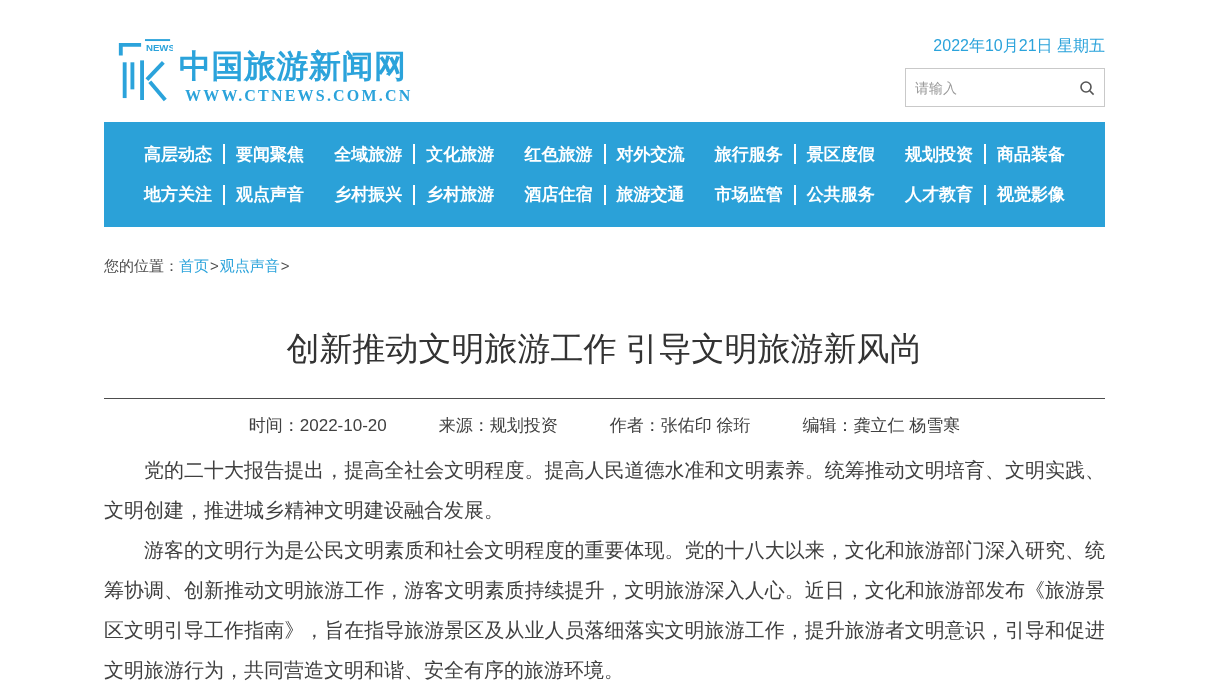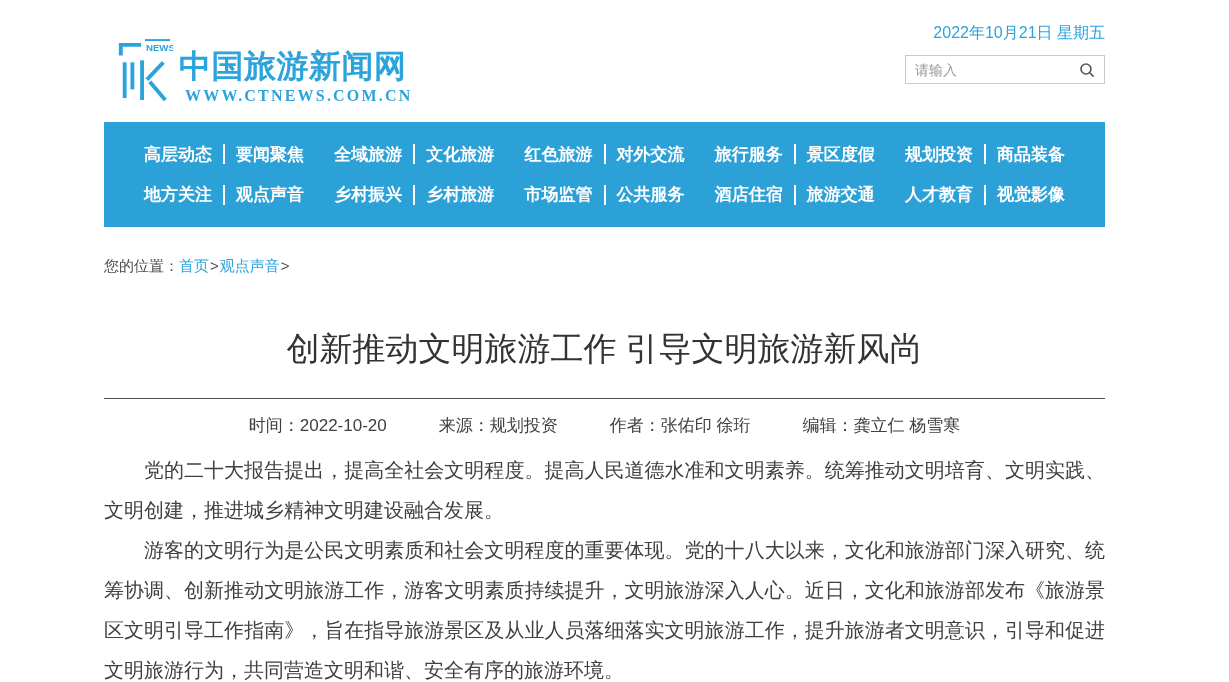--- a/index.html
+++ b/index.html
@@ -14,23 +14,23 @@
 
   
   .site-header { position: relative; height: 122px; }
   .logo { position: absolute; left: 11px; top: 36px; display: flex; align-items: flex-start; cursor: pointer; }
   .logo-icon { width: 58px; height: 70px; flex: 0 0 auto; }
   .logo-text { margin-left: 6px; margin-top: 12px; }
   .site-name { font-size: 32px; font-weight: bold; color: #2ba3db; line-height: 36px; letter-spacing: 0.5px; }
   .site-url  { font-size: 16px; font-weight: bold; color: #2ba3db; letter-spacing: 2.2px;
                font-family: "Liberation Serif", serif; margin-top: 3px; margin-left: 6px; }
 
-  .header-right { position: absolute; right: 0; top: 24px; text-align: right; }
+  .header-right { position: absolute; right: 0; top: 37px; text-align: right; }
   .header-date { color: #2ba3db; font-size: 16px; line-height: 18px; }
-  .search-box { margin-top: 13px; width: 200px; height: 29px; border: 1px solid #c9c9c9;
+  .search-box { margin-top: 13px; width: 200px; height: 39px; border: 1px solid #c9c9c9;
                 display: flex; align-items: center; background: #fff; }
   .search-box input { border: none; outline: none; flex: 1; min-width: 0;
                       padding: 0 0 0 9px; font-size: 14px; color: #333; background: transparent;
                       font-family: "Liberation Sans", sans-serif; }
   .search-box input::placeholder { color: #999; }
   .search-icon { flex: 0 0 auto; margin-right: 9px; display: flex; align-items: center; cursor: pointer; }
 
   
   .main-nav { background: #2ba1d8; height: 105px; padding: 12px 40px;
               display: flex; flex-direction: column; justify-content: space-around; }
@@ -125,28 +125,28 @@
         <span class="nav-item">地方关注</span>
         <span class="nav-sep"></span>
         <span class="nav-item">观点声音</span>
       </div>
       <div class="nav-group">
         <span class="nav-item">乡村振兴</span>
         <span class="nav-sep"></span>
         <span class="nav-item">乡村旅游</span>
       </div>
       <div class="nav-group">
+        <span class="nav-item">酒店住宿</span>
+        <span class="nav-sep"></span>
+        <span class="nav-item">旅游交通</span>
+      </div>
+      <div class="nav-group">
         <span class="nav-item">市场监管</span>
         <span class="nav-sep"></span>
         <span class="nav-item">公共服务</span>
-      </div>
-      <div class="nav-group">
-        <span class="nav-item">酒店住宿</span>
-        <span class="nav-sep"></span>
-        <span class="nav-item">旅游交通</span>
       </div>
       <div class="nav-group">
         <span class="nav-item">人才教育</span>
         <span class="nav-sep"></span>
         <span class="nav-item">视觉影像</span>
       </div>
     </div>
   </nav>
 
   <div class="breadcrumb">

